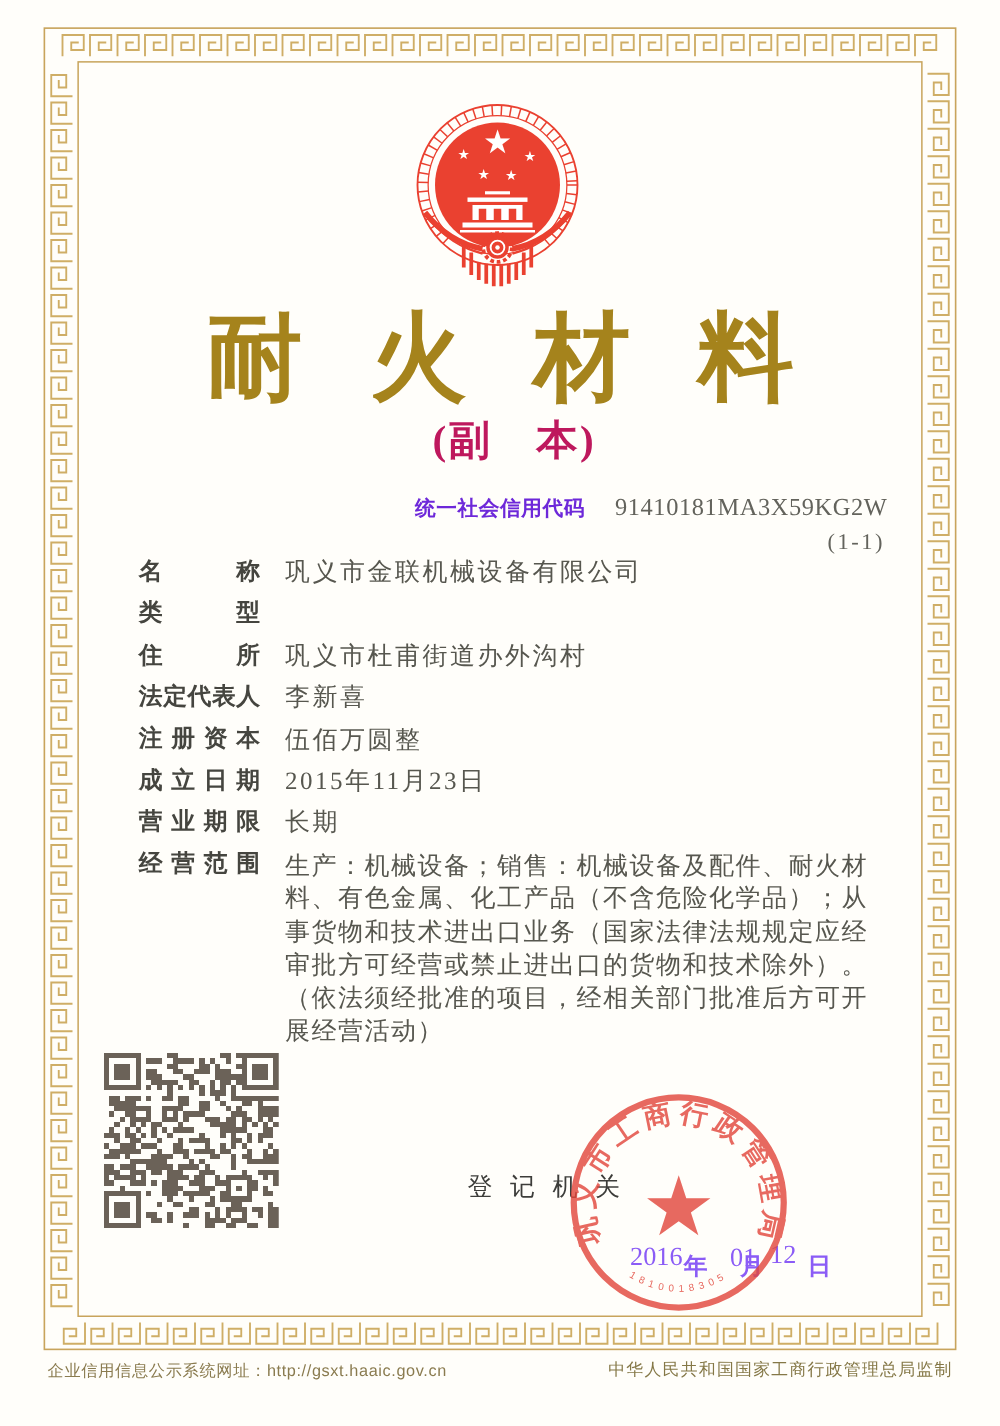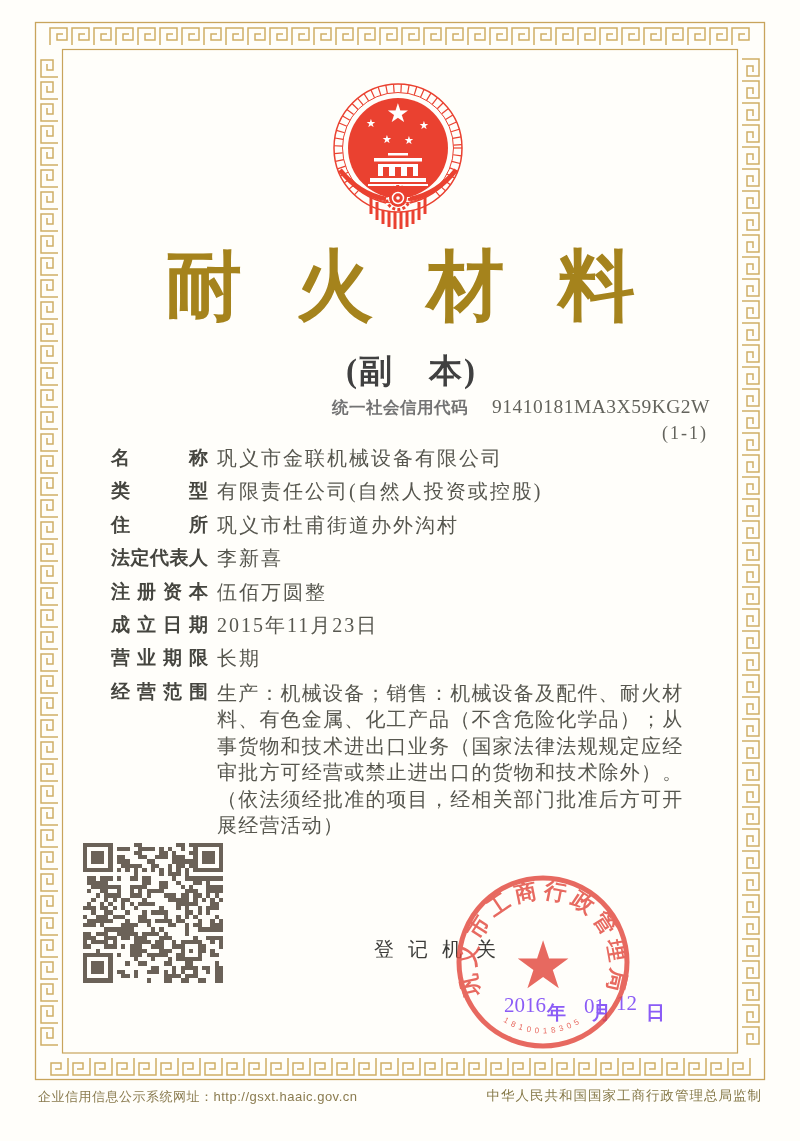--- a/index.html
+++ b/index.html
@@ -14,46 +14,46 @@
   
   #emblem-svg{left:331px;top:66px;}
   
   .title{
     left:0;right:0;top:240px;text-align:center;
     font-family:"Liberation Serif",serif;font-weight:800;
     font-size:77px;letter-spacing:54px;text-indent:54px;
     color:#a5831c;line-height:1.2;
   }
   .subtitle{
-    left:0;right:0;top:349px;text-align:center;
+    left:0;right:0;top:330px;text-align:center;
     font-family:"Liberation Serif",serif;font-weight:700;
-    font-size:33px;letter-spacing:2px;color:#404040;padding-left:23px;
+    font-size:33px;letter-spacing:2px;color:#be185d;padding-left:23px;
   }
   .credit-block{right:90px;top:395px;text-align:right;line-height:1.25;}
   .credit-line1 .cc-label{
-    font-weight:700;font-size:16.5px;color:#737373;letter-spacing:0.5px;
+    font-weight:700;font-size:16.5px;color:#6d28d9;letter-spacing:0.5px;
   }
   .credit-line1 .cc-value{
     font-family:"Liberation Serif",serif;font-size:19.5px;color:#63635c;
     margin-left:24px;letter-spacing:0.5px;
   }
   .copy-number{
     font-family:Liberation Serif, serif;font-size:18px;color:#63635c;
     margin-top:3px;margin-right:2px;letter-spacing:2px;
   }
   
   .fields{left:111px;top:446px;width:600px;}
   .field-row{display:flex;align-items:flex-start;height:33.4px;}
   .field-row.tall{height:auto;}
   .field-label{
     width:97px;flex:0 0 97px;display:flex;justify-content:space-between;
     font-weight:700;font-size:19px;color:#45453f;line-height:1.25;
   }
   .field-value{
-    margin-left:9px;font-family:"Liberation Serif",serif;
+    margin-left:20px;font-family:"Liberation Serif",serif;
     font-size:20px;letter-spacing:2px;color:#57574f;line-height:1.25;
     white-space:nowrap;
   }
   .field-value.scope{
     white-space:normal;width:478px;letter-spacing:1.2px;line-height:26.5px;
   }
   
   #qr-svg{left:83px;top:840px;}
   
   .reg-label{
@@ -197,21 +197,20 @@
           <span>名</span>
           <span>称</span>
         </div>
       <div class="field-value">巩义市金联机械设备有限公司</div>
     </div>
     <div class="field-row">
       <div class="field-label">
           <span>类</span>
           <span>型</span>
         </div>
-      <div class="field-value">有限责任公司(自然人投资或控股)</div>
     </div>
     <div class="field-row">
       <div class="field-label">
           <span>住</span>
           <span>所</span>
         </div>
       <div class="field-value">巩义市杜甫街道办外沟村</div>
     </div>
     <div class="field-row">
       <div class="field-label">

